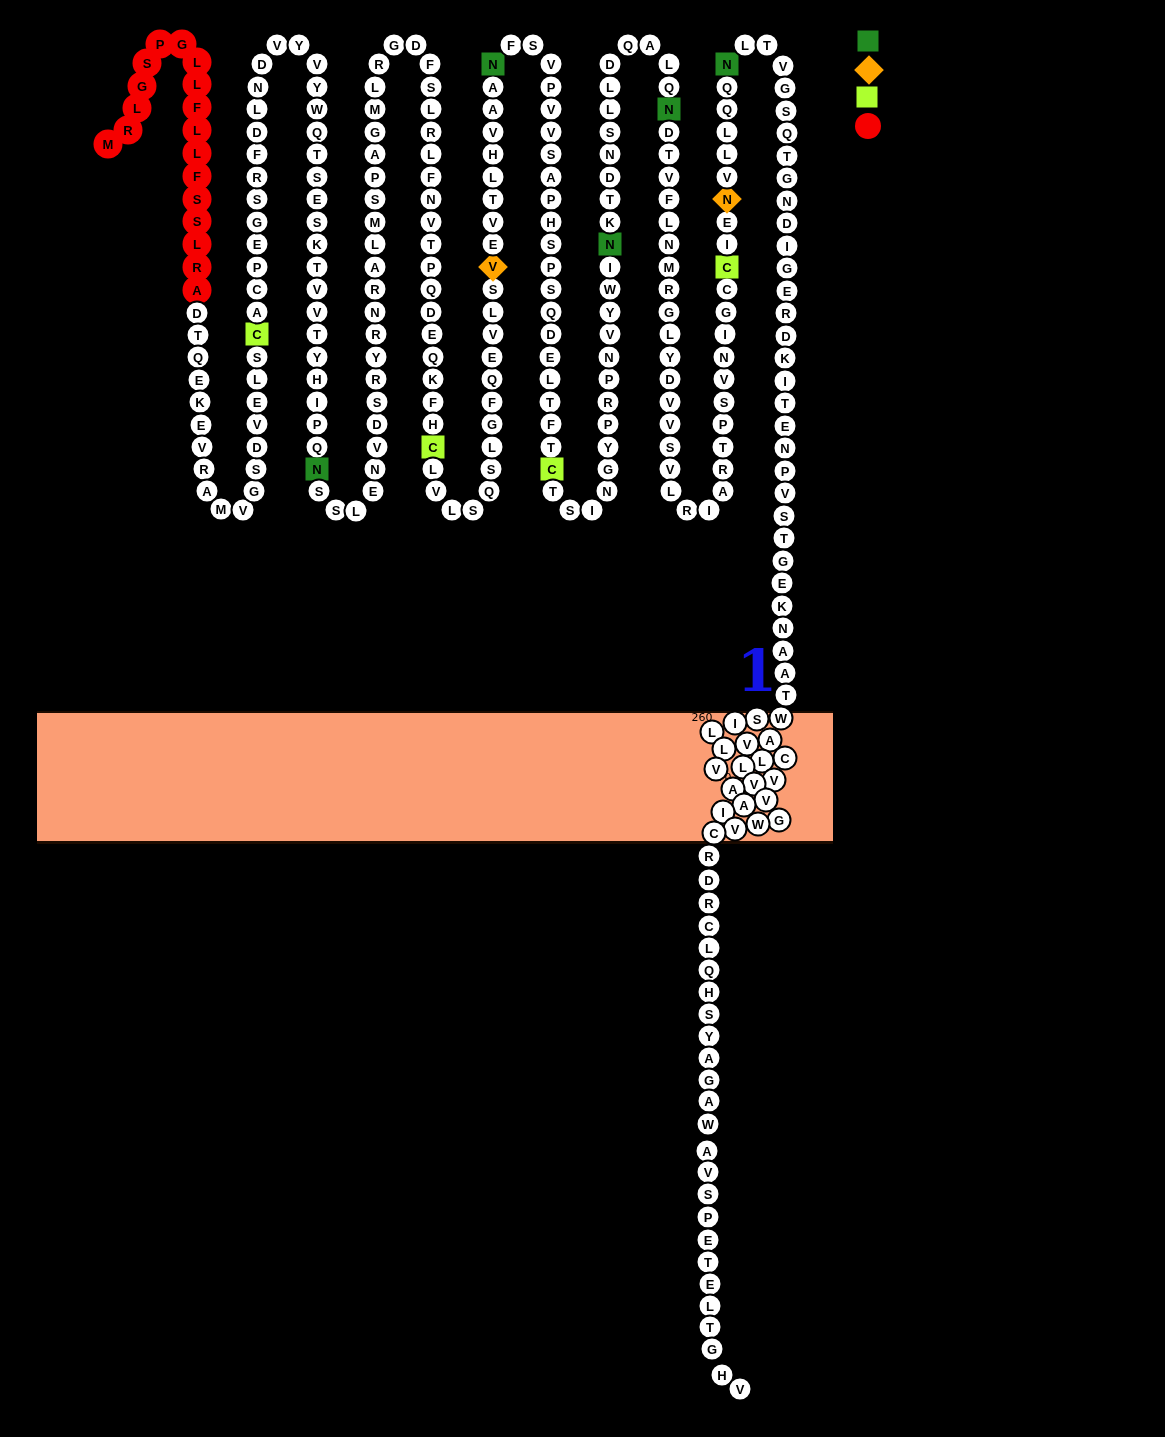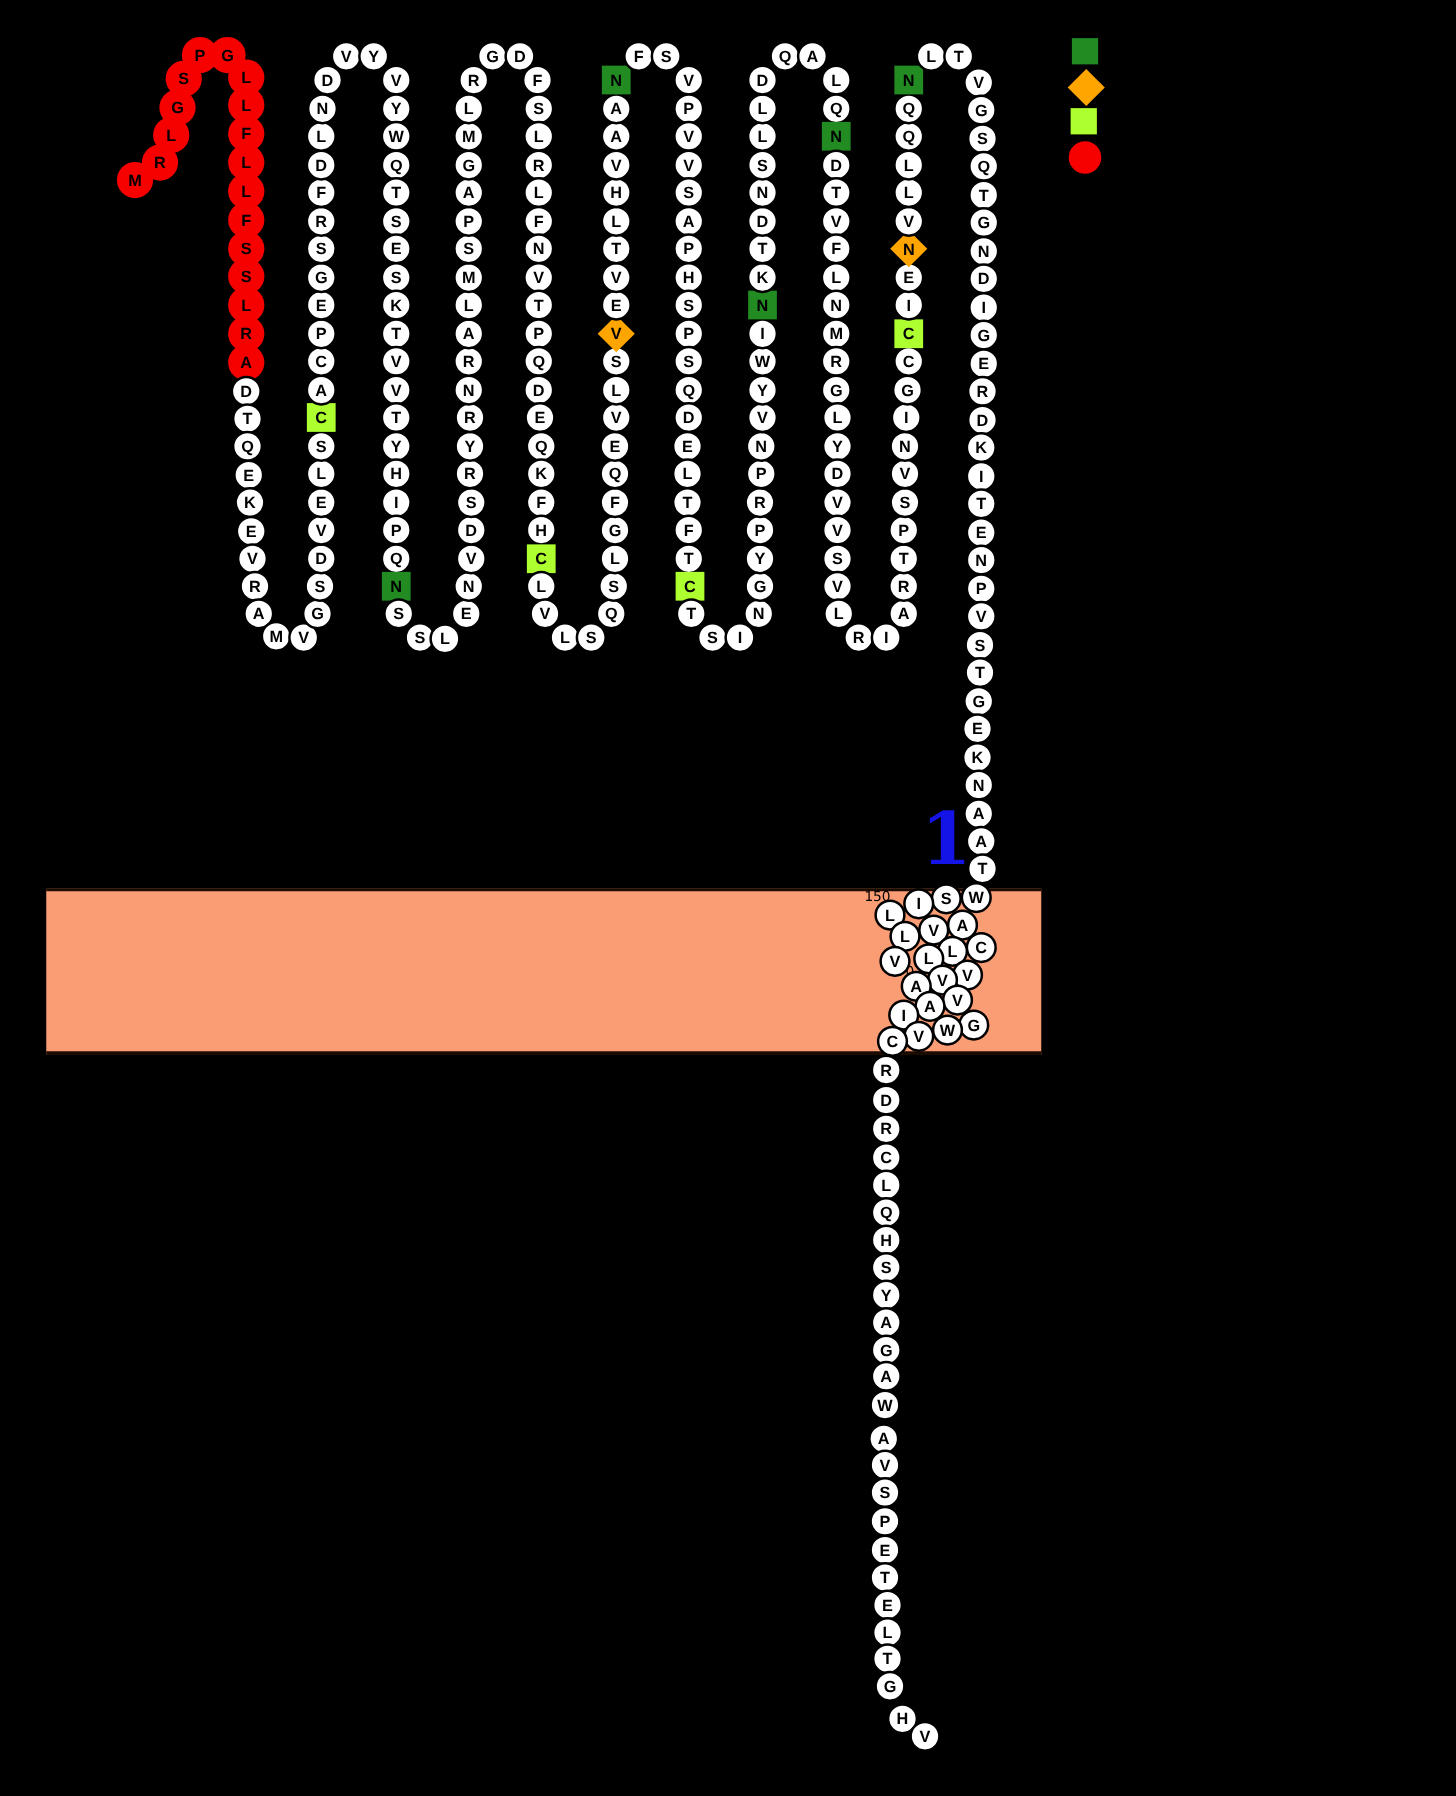--- a/index.html
+++ b/index.html
@@ -55,21 +55,21 @@
   .legend-icon{position:absolute;transform:translate(-50%,-50%);}
   .legend-icon.shape-square{width:21px;height:21px;}
   .legend-icon.shape-diamond{width:21px;height:21px;transform:translate(-50%,-50%) rotate(45deg);}
   .legend-icon.shape-circle{width:26px;height:26px;border-radius:50%;}
 </style>
 </head>
 <body style="background: rgb(0, 0, 0);">
 
 <div id="stage">
   <div id="membrane" style="left: 37px; top: 711px; width: 796px; height: 133px;"></div>
-  <div class="pos-label" id="pos-label-0" style="left: 702px; top: 717px;">150</div>
+  <div class="pos-label" id="pos-label-0" style="left: 702px; top: 717px;">260</div>
   <div class="pos-label" id="pos-label-1" style="left: 721px; top: 777px;">270</div>
   <div id="helix-number" style="left: 757px; top: 671px;">1</div>
   <div id="residue-layer">
       <div class="res res-r" style="left: 108px; top: 144px;">M</div>
       <div class="res res-r" style="left: 128px; top: 130px;">R</div>
       <div class="res res-r" style="left: 137px; top: 108px;">L</div>
       <div class="res res-r" style="left: 142px; top: 86px;">G</div>
       <div class="res res-r" style="left: 147px; top: 63px;">S</div>
       <div class="res res-r" style="left: 160px; top: 44px;">P</div>
       <div class="res res-r" style="left: 182px; top: 44px;">G</div>

